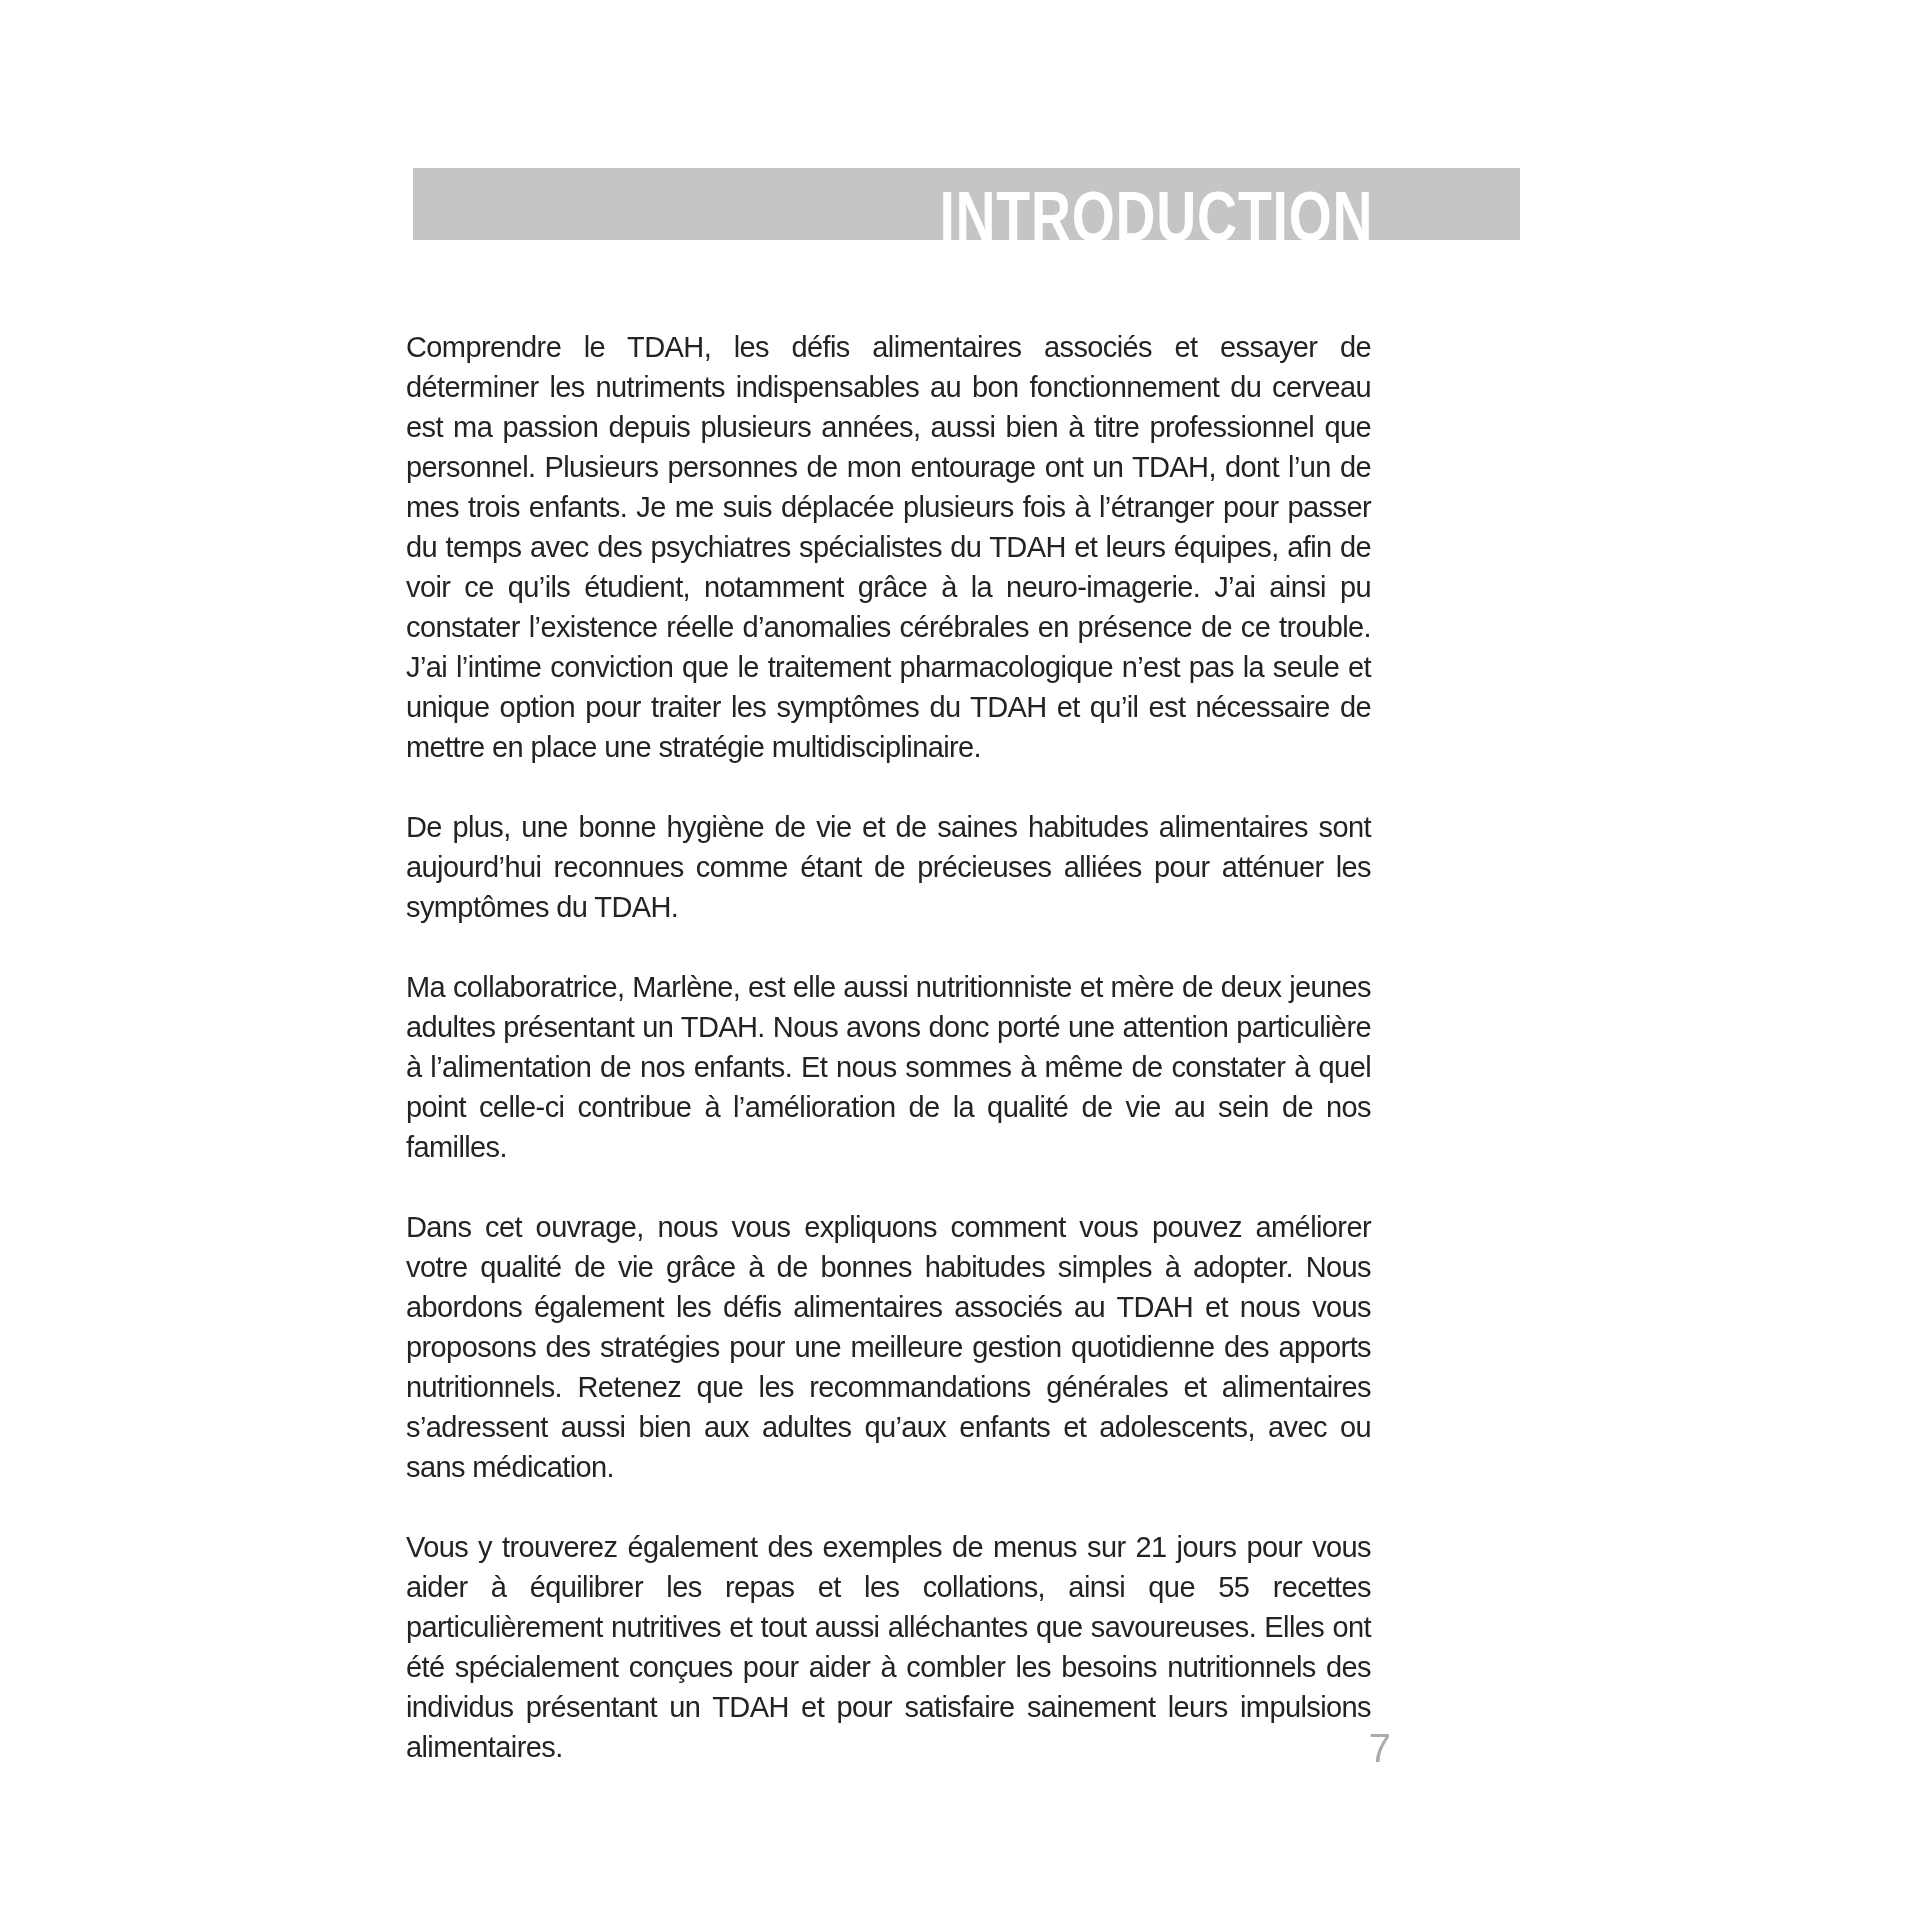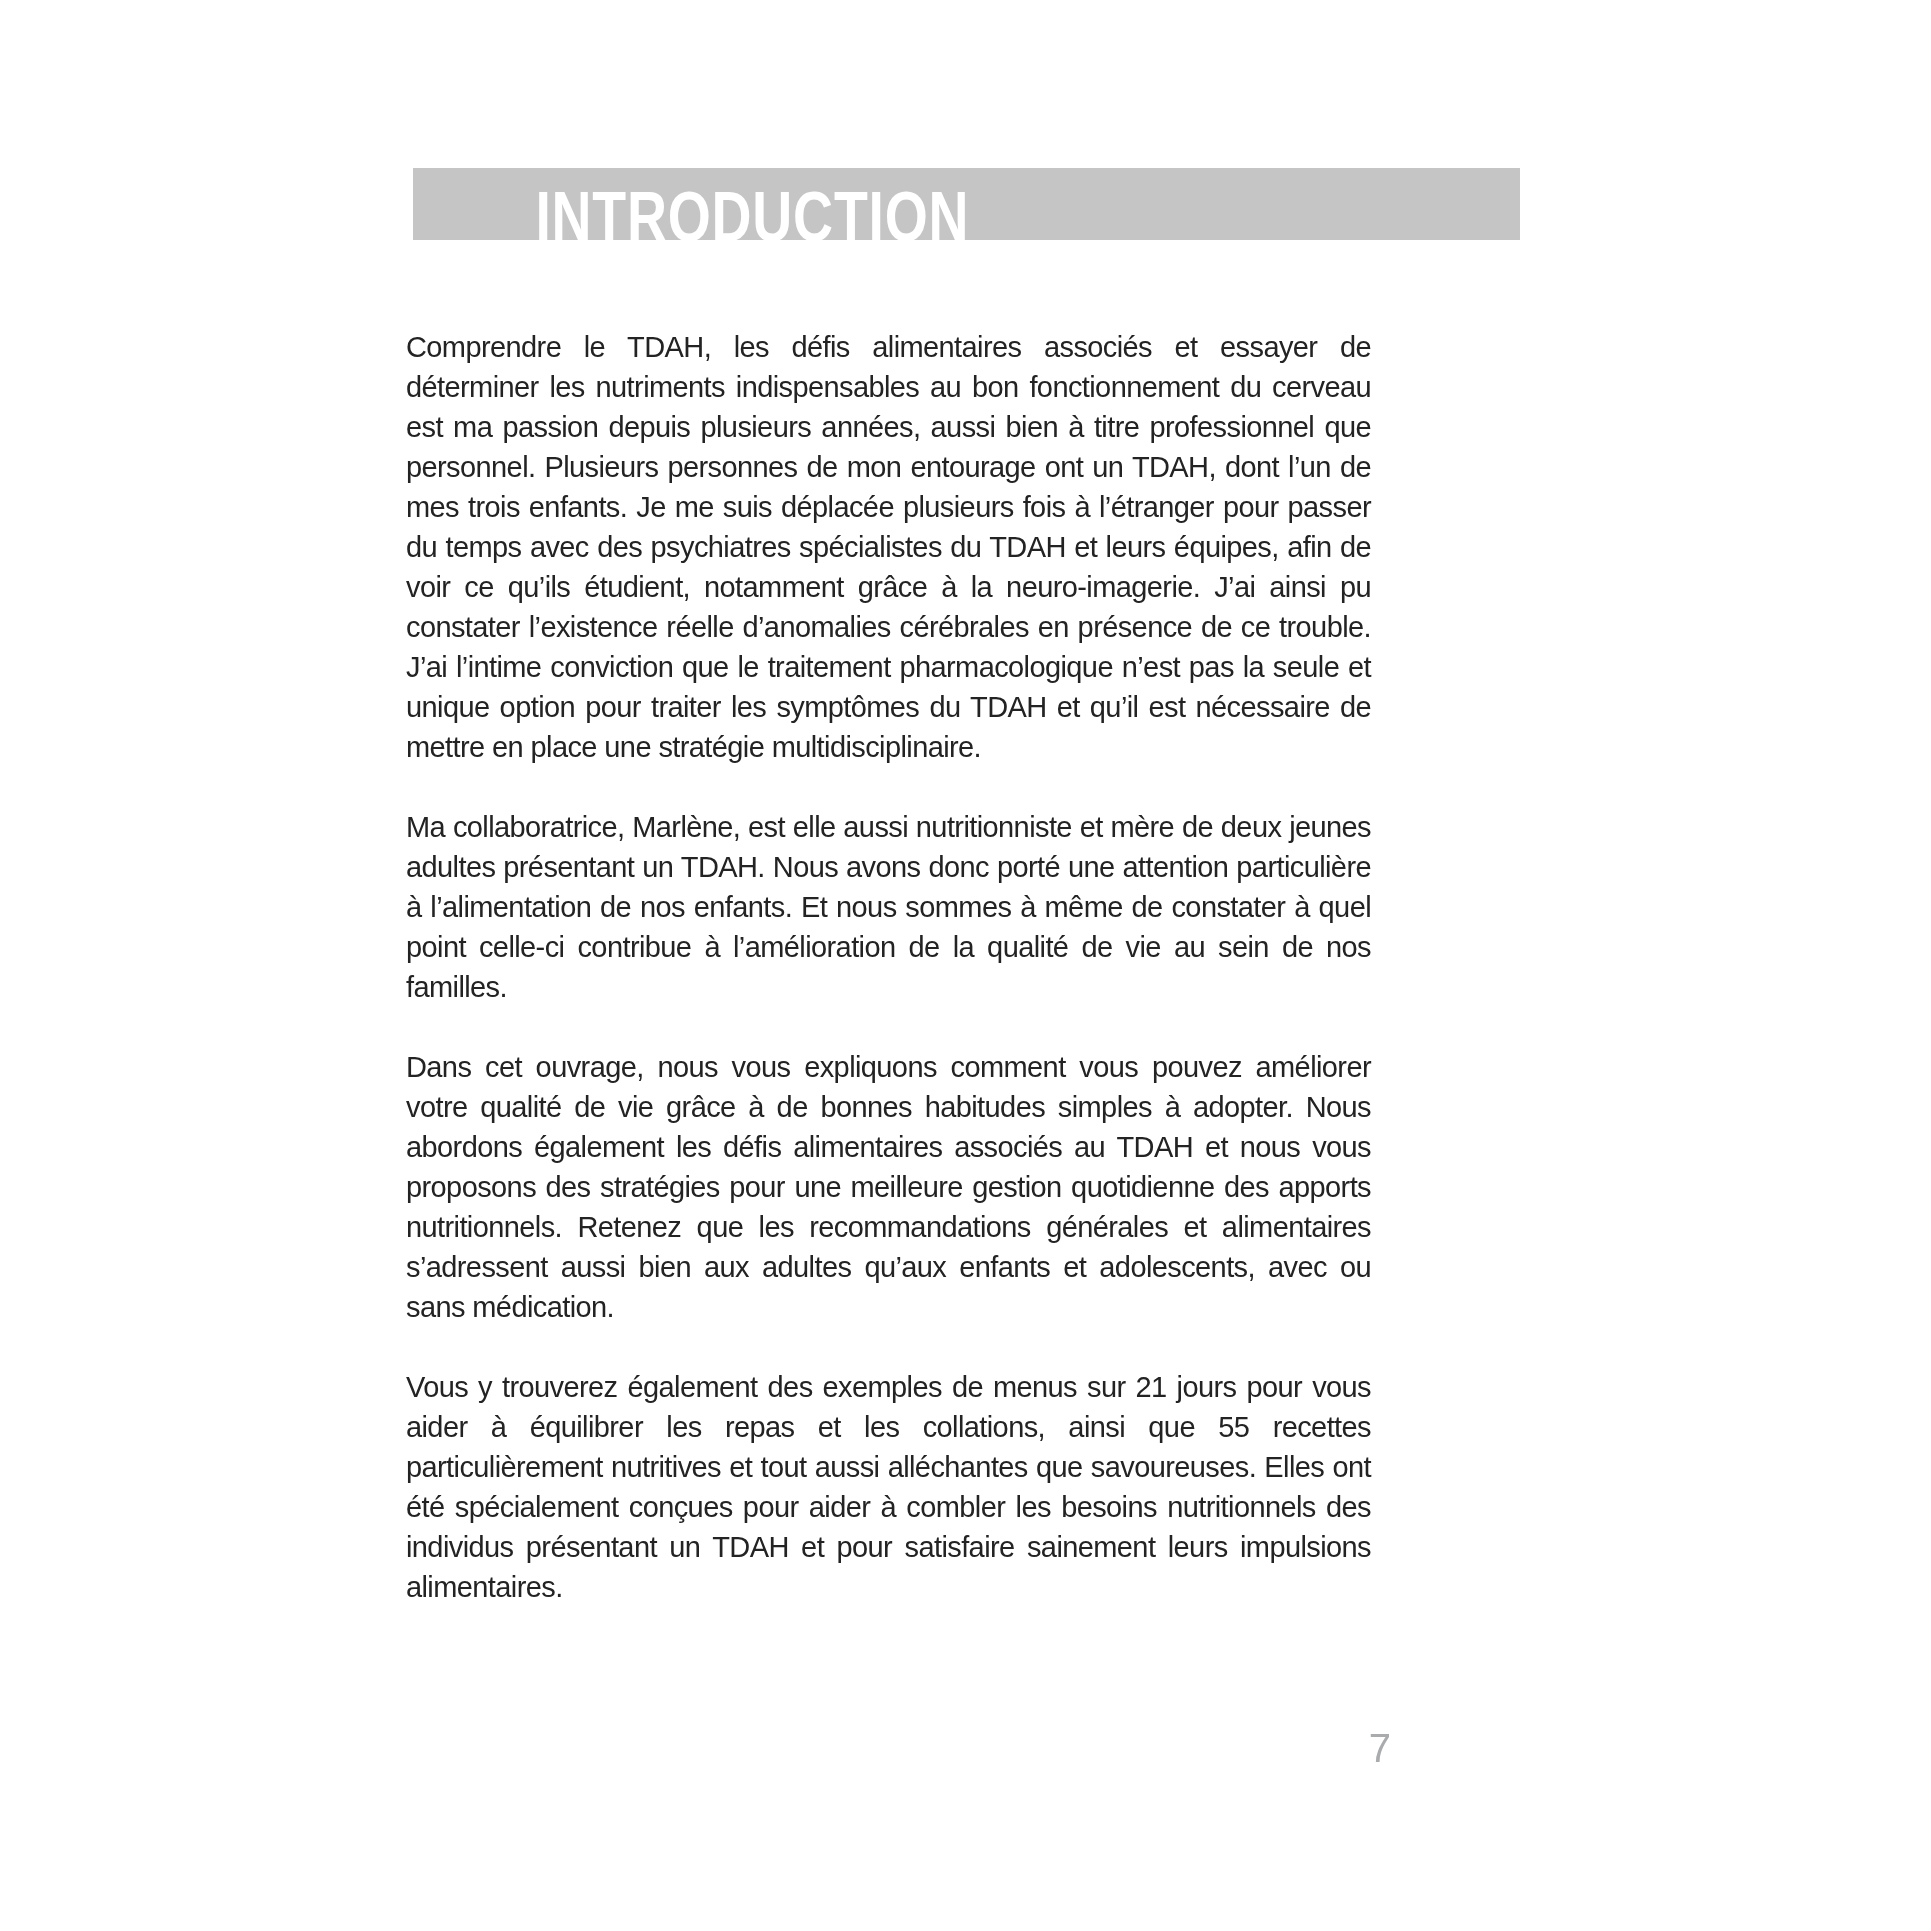--- a/index.html
+++ b/index.html
@@ -17,20 +17,21 @@
   }
   .banner {
     position: absolute;
     left: 413px;
     top: 168px;
     width: 1107px;
     height: 72px;
     background: #c5c5c5;
     display: flex;
     align-items: flex-end;
+    justify-content: flex-end;
     padding-right: 147px;
     box-sizing: border-box;
   }
   .banner-title {
     color: #ffffff;
     font-weight: bold;
     font-size: 71px;
     line-height: 1;
     letter-spacing: 1px;
     white-space: nowrap;
@@ -68,20 +69,21 @@
 <body>
 
 <div class="page">
 
   <div class="banner">
     <span class="banner-title">INTRODUCTION</span>
   </div>
 
   <div class="content">
     <p>Comprendre le TDAH, les défis alimentaires associés et essayer de déterminer les nutriments indispensables au bon fonctionnement du cerveau est ma passion depuis plusieurs années, aussi bien à titre professionnel que personnel. Plusieurs personnes de mon entourage ont un TDAH, dont l’un de mes trois enfants. Je me suis déplacée plusieurs fois à l’étranger pour passer du temps avec des psychiatres spécialistes du TDAH et leurs équipes, afin de voir ce qu’ils étudient, notamment grâce à la neuro-imagerie. J’ai ainsi pu constater l’existence réelle d’anomalies cérébrales en présence de ce trouble. J’ai l’intime conviction que le traitement pharmacologique n’est pas la seule et unique option pour traiter les symptômes du TDAH et qu’il est nécessaire de mettre en place une stratégie multidisciplinaire.</p>
+    <p>De plus, une bonne hygiène de vie et de saines habitudes alimentaires sont aujourd’hui reconnues comme étant de précieuses alliées pour atténuer les symptômes du TDAH.</p>
     <p>Ma collaboratrice, Marlène, est elle aussi nutritionniste et mère de deux jeunes adultes présentant un TDAH. Nous avons donc porté une attention particulière à l’alimentation de nos enfants. Et nous sommes à même de constater à quel point celle-ci contribue à l’amélioration de la qualité de vie au sein de nos familles.</p>
     <p>Dans cet ouvrage, nous vous expliquons comment vous pouvez améliorer votre qualité de vie grâce à de bonnes habitudes simples à adopter. Nous abordons également les défis alimentaires associés au TDAH et nous vous proposons des stratégies pour une meilleure gestion quotidienne des apports nutritionnels. Retenez que les recommandations générales et alimentaires s’adressent aussi bien aux adultes qu’aux enfants et adolescents, avec ou sans médication.</p>
     <p>Vous y trouverez également des exemples de menus sur 21 jours pour vous aider à équilibrer les repas et les collations, ainsi que 55 recettes particulièrement nutritives et tout aussi alléchantes que savoureuses. Elles ont été spécialement conçues pour aider à combler les besoins nutritionnels des individus présentant un TDAH et pour satisfaire sainement leurs impulsions alimentaires.</p>
   </div>
 
   <div class="page-number">7</div>
 
 </div>
 
 

